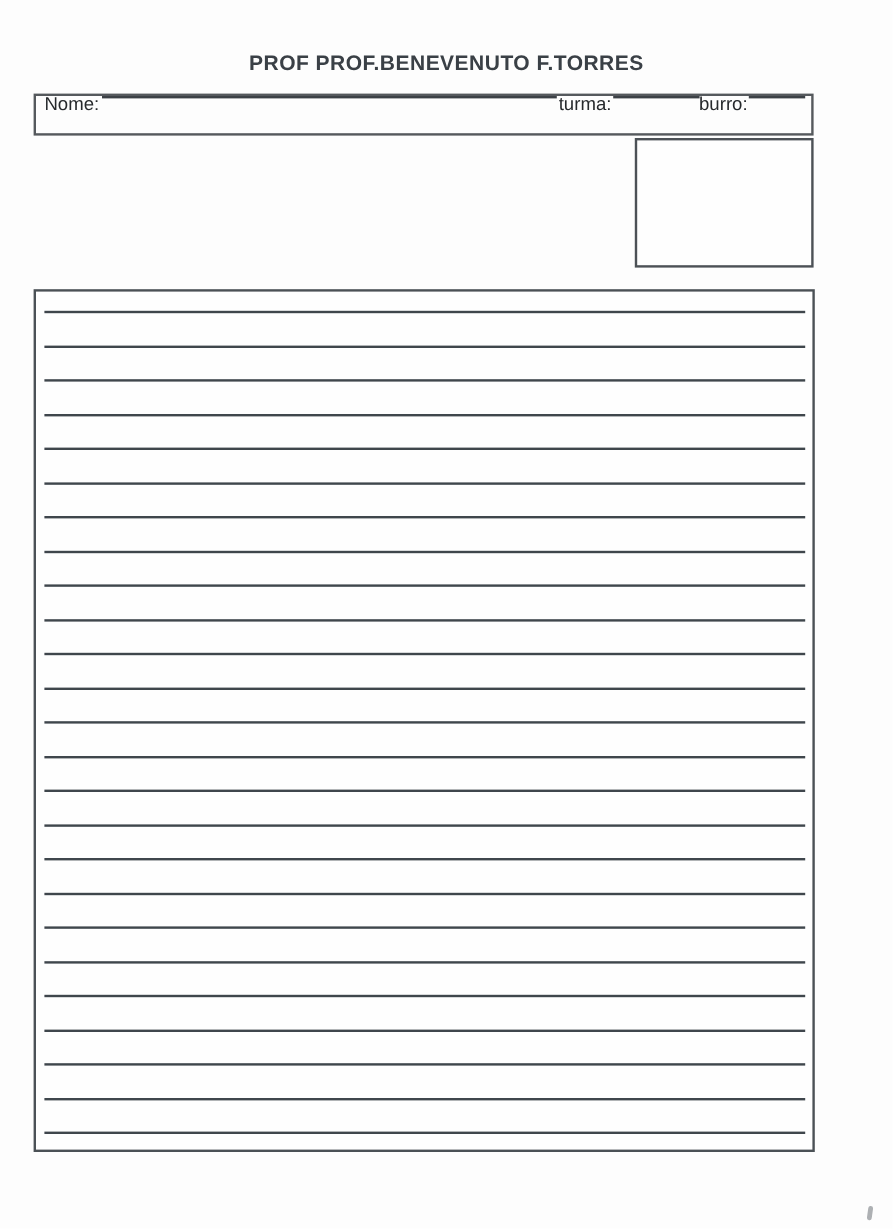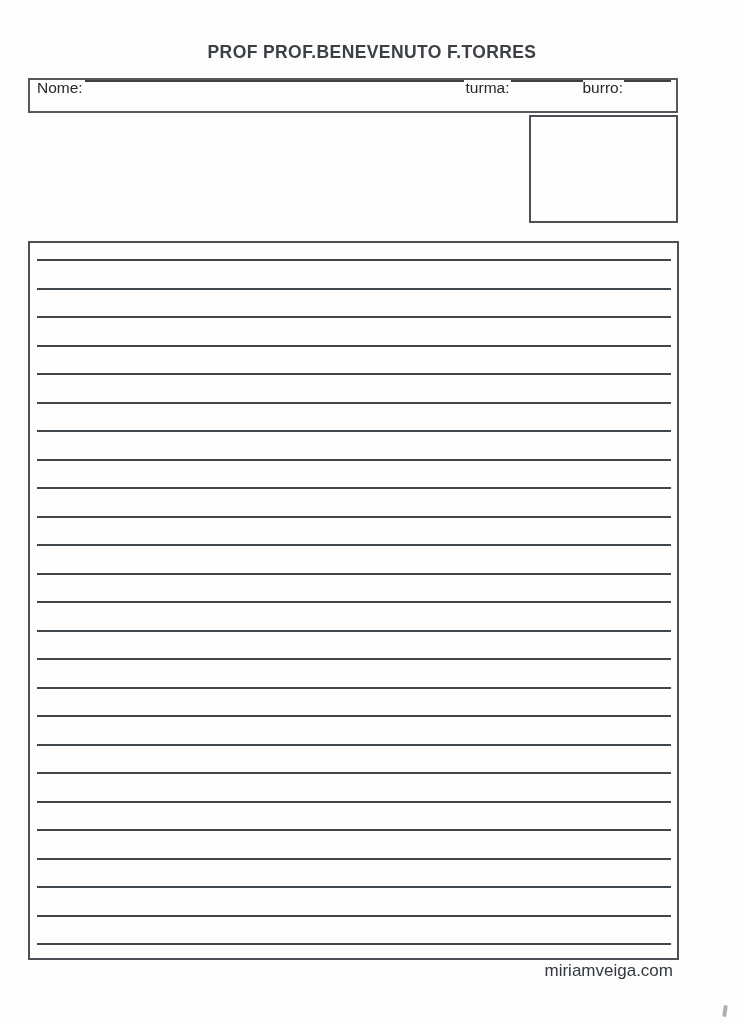--- a/index.html
+++ b/index.html
@@ -169,17 +169,16 @@
       <div class="rule"></div>
       <div class="rule"></div>
       <div class="rule"></div>
       <div class="rule"></div>
       <div class="rule"></div>
       <div class="rule"></div>
       <div class="rule"></div>
       <div class="rule"></div>
     </div>
 
-  <div class="footer">miriamveiga.com</div>
 
   <div class="speck"></div>
 
 </div>
 
 </body></html>

